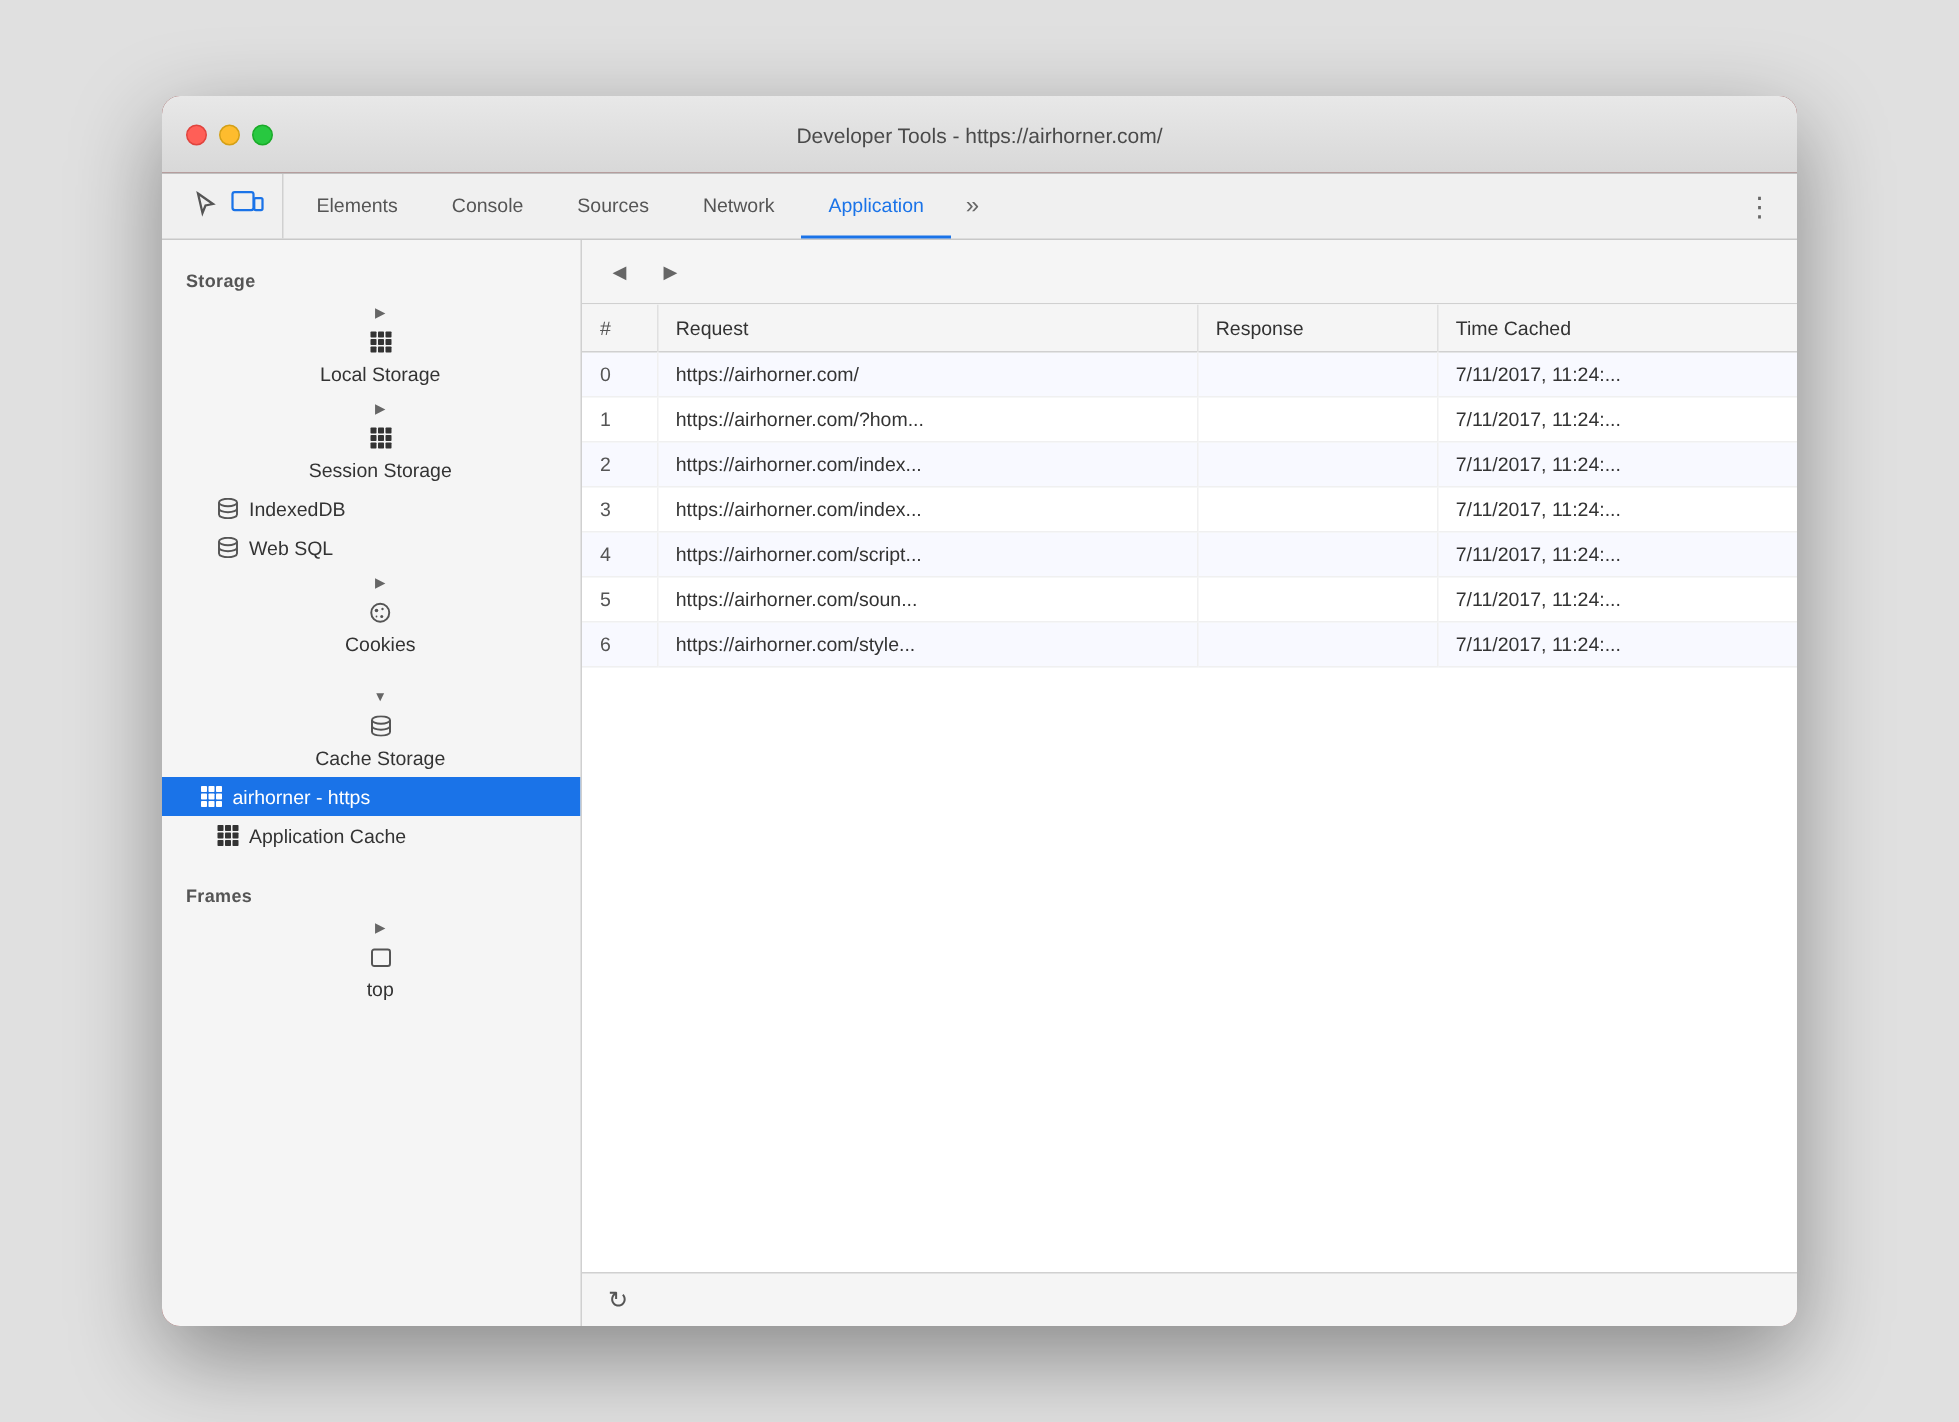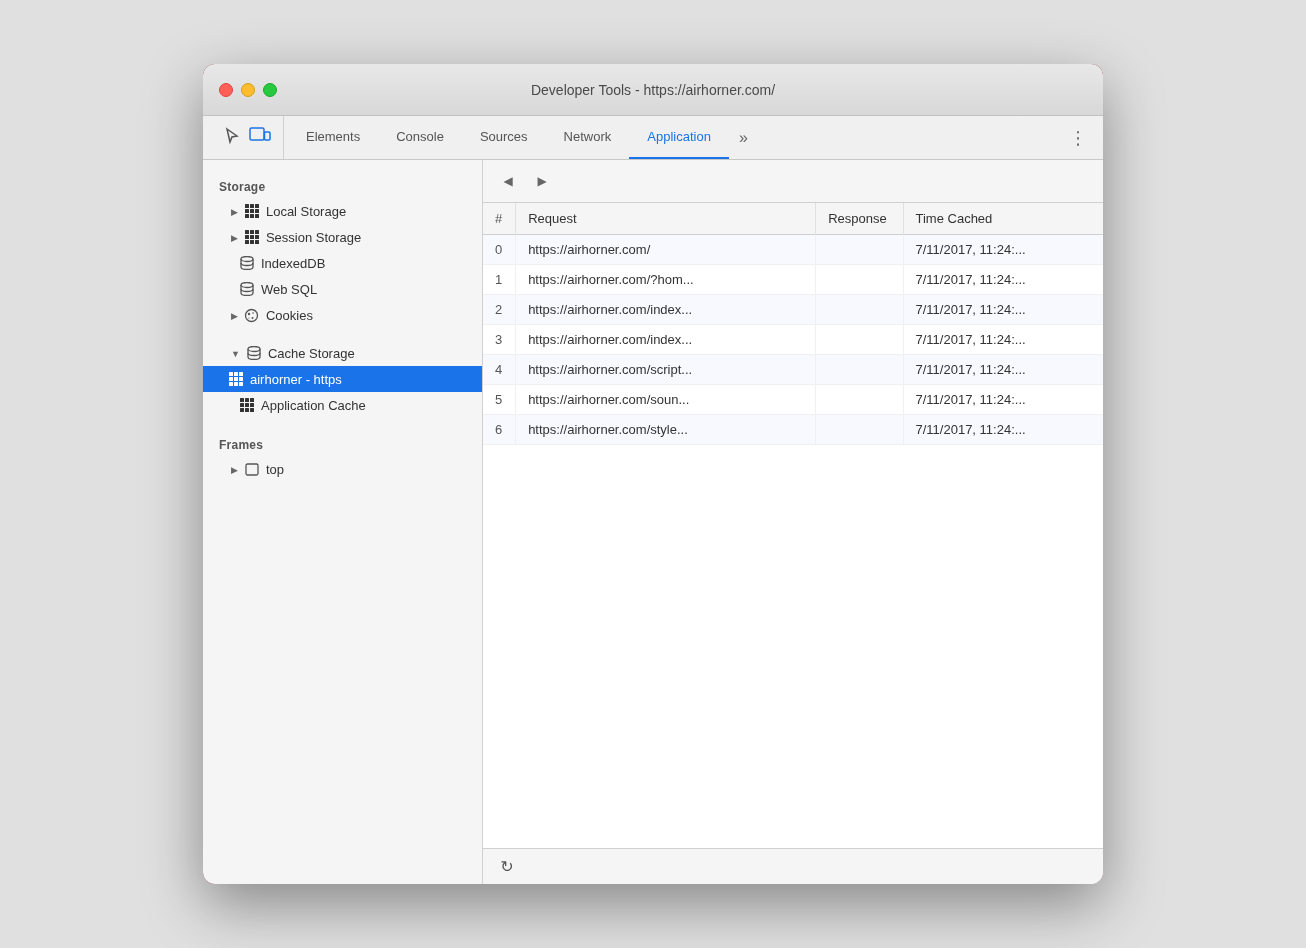--- a/index.html
+++ b/index.html
@@ -7,21 +7,21 @@
     body {
       background: #e0e0e0;
       display: flex;
       justify-content: center;
       align-items: center;
       min-height: 100vh;
       font-family: -apple-system, BlinkMacSystemFont, 'Helvetica Neue', Arial, sans-serif;
     }
 
     .window {
-      width: 900px;
+      width: 1090px;
       height: 820px;
       background: #7f1d1d;
       border-radius: 12px;
       box-shadow: 0 20px 60px rgba(0,0,0,0.4);
       overflow: hidden;
       display: flex;
       flex-direction: column;
     }
 
     
@@ -164,20 +164,21 @@
       gap: 6px;
     }
 
     .sidebar-item.active {
       background: #1a73e8;
       color: white;
     }
 
     .sidebar-item.indent1 {
       padding-left: 28px;
+      flex-direction: column;
     }
 
     .sidebar-item.indent2 {
       padding-left: 36px;
       text-align: right;
     }
 
     .sidebar-item.indent3 {
       padding-left: 25px;
     }

